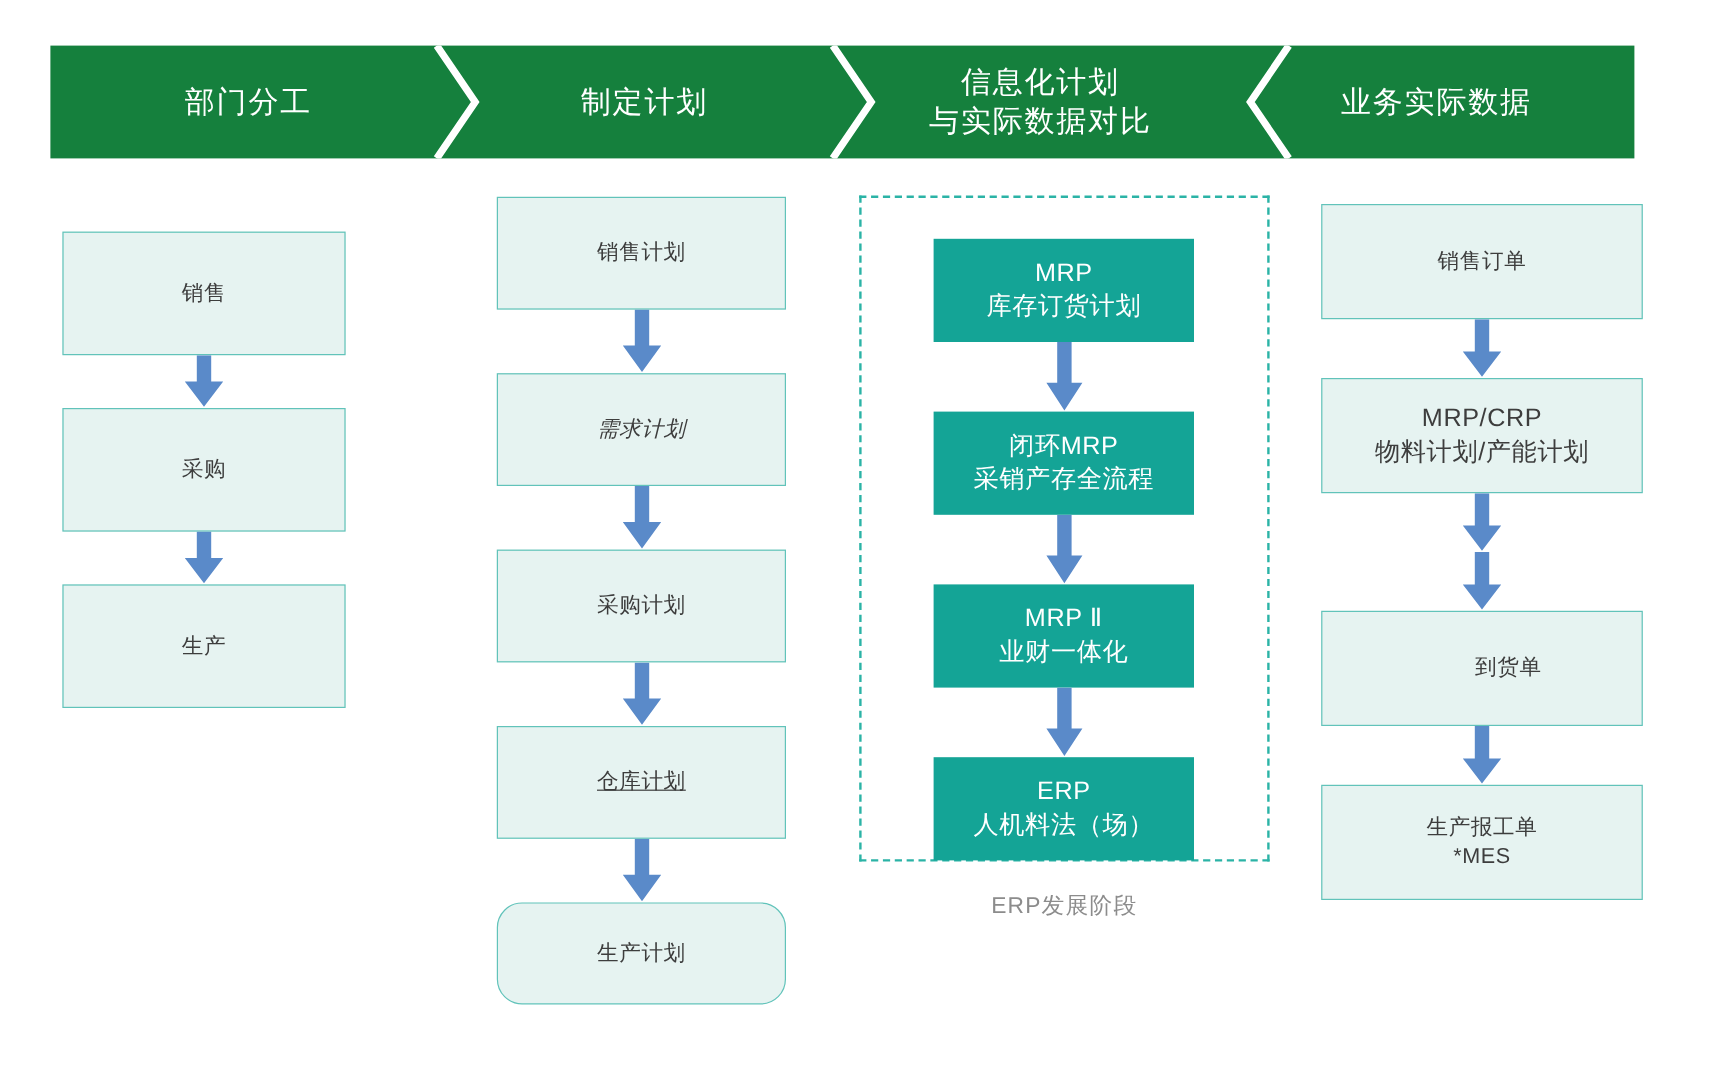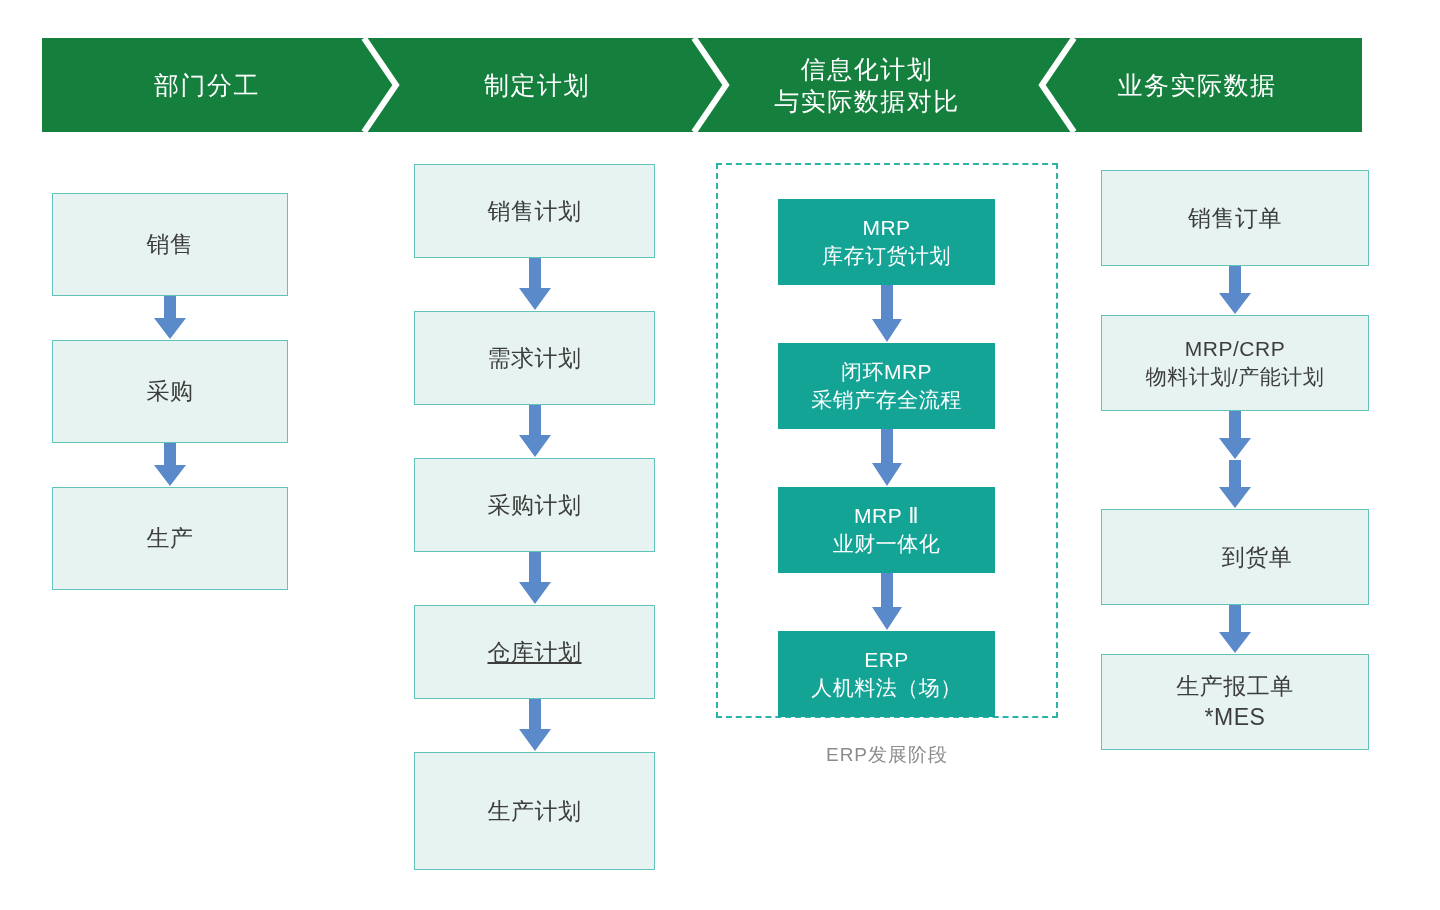--- a/index.html
+++ b/index.html
@@ -13,21 +13,21 @@
               justify-content:center;text-align:center;}
   .banner-seg .seg-label{color:#ffffff;font-size:25px;line-height:1.28;
               letter-spacing:1.5px;white-space:pre-line;font-weight:400;}
   .chev{position:absolute;top:0;height:94px;width:56px;pointer-events:none;}
   .chev svg{display:block;}
 
   
   .col{position:absolute;}
   .lbox{box-sizing:border-box;background:#e6f3f1;border:1.5px solid #61c3ba;
         display:flex;align-items:center;justify-content:center;text-align:center;
-        color:#3d3d3d;font-size:23px;line-height:1.33;white-space:pre-line;
+        color:#3d3d3d;font-size:18px;line-height:1.33;white-space:pre-line;
         letter-spacing:.5px;}
   .dbox{box-sizing:border-box;background:#14a496;border:none;
         display:flex;align-items:center;justify-content:center;text-align:center;
         color:#ffffff;font-size:21px;line-height:1.35;white-space:pre-line;
         letter-spacing:.5px;}
 
   
   .arrow{display:flex;justify-content:center;}
   .arrow svg{display:block;}
 
@@ -107,21 +107,21 @@
 
   <div class="lbox" style="height:94px;">
     <span>销售计划</span>
   </div>
   <div class="arrow" style="height:53px;">
     <svg width="36" height="53" viewBox="0 0 36 53">
       <polygon points="12,0 24,0 24,30 34,30 18,52 2,30 12,30" fill="#5a8ac9"></polygon>
     </svg>
   </div>
 
-  <div class="lbox" style="height:94px;">
+  <div class="lbox" style="height:94px;font-style:italic;">
     <span>需求计划</span>
   </div>
   <div class="arrow" style="height:53px;">
     <svg width="36" height="53" viewBox="0 0 36 53">
       <polygon points="12,0 24,0 24,30 34,30 18,52 2,30 12,30" fill="#5a8ac9"></polygon>
     </svg>
   </div>
 
   <div class="lbox" style="height:94px;">
     <span>采购计划</span>
@@ -134,21 +134,21 @@
 
   <div class="lbox" style="height:94px;text-decoration:underline;">
     <span>仓库计划</span>
   </div>
   <div class="arrow" style="height:53px;">
     <svg width="36" height="53" viewBox="0 0 36 53">
       <polygon points="12,0 24,0 24,30 34,30 18,52 2,30 12,30" fill="#5a8ac9"></polygon>
     </svg>
   </div>
 
-  <div class="lbox" style="height:118px;">
+  <div class="lbox" style="height:85px;border-radius:21px;">
     <span>生产计划</span>
   </div>
 </div>
 
 <div class="dashgroup" style="left:716px;top:163px;width:342px;height:555px;"></div>
 
 <div class="col stack" style="left:778px;top:199px;width:217px;">
 
   <div class="dbox" style="height:86px;justify-content:center;">
     <span>MRP

